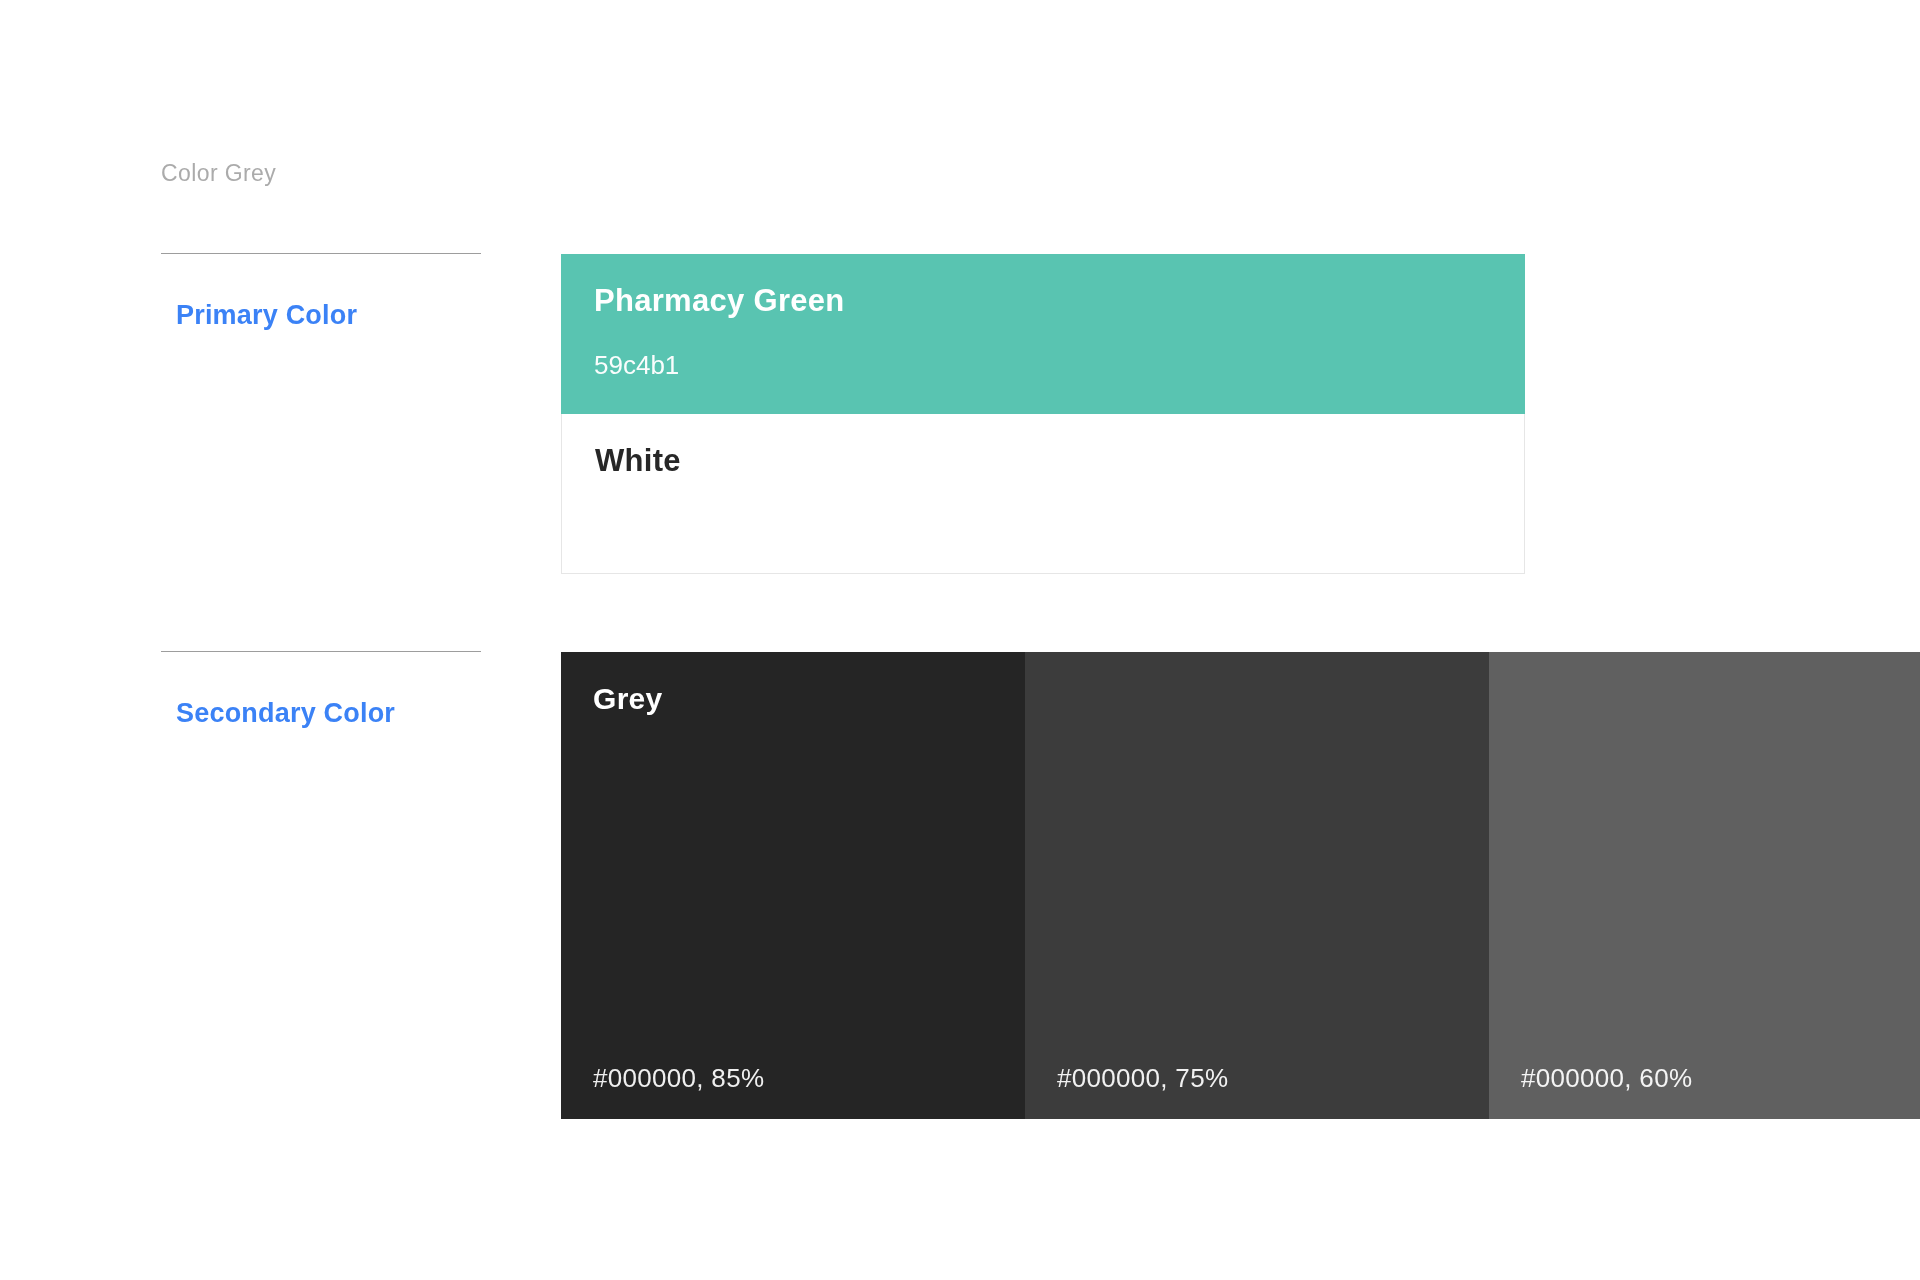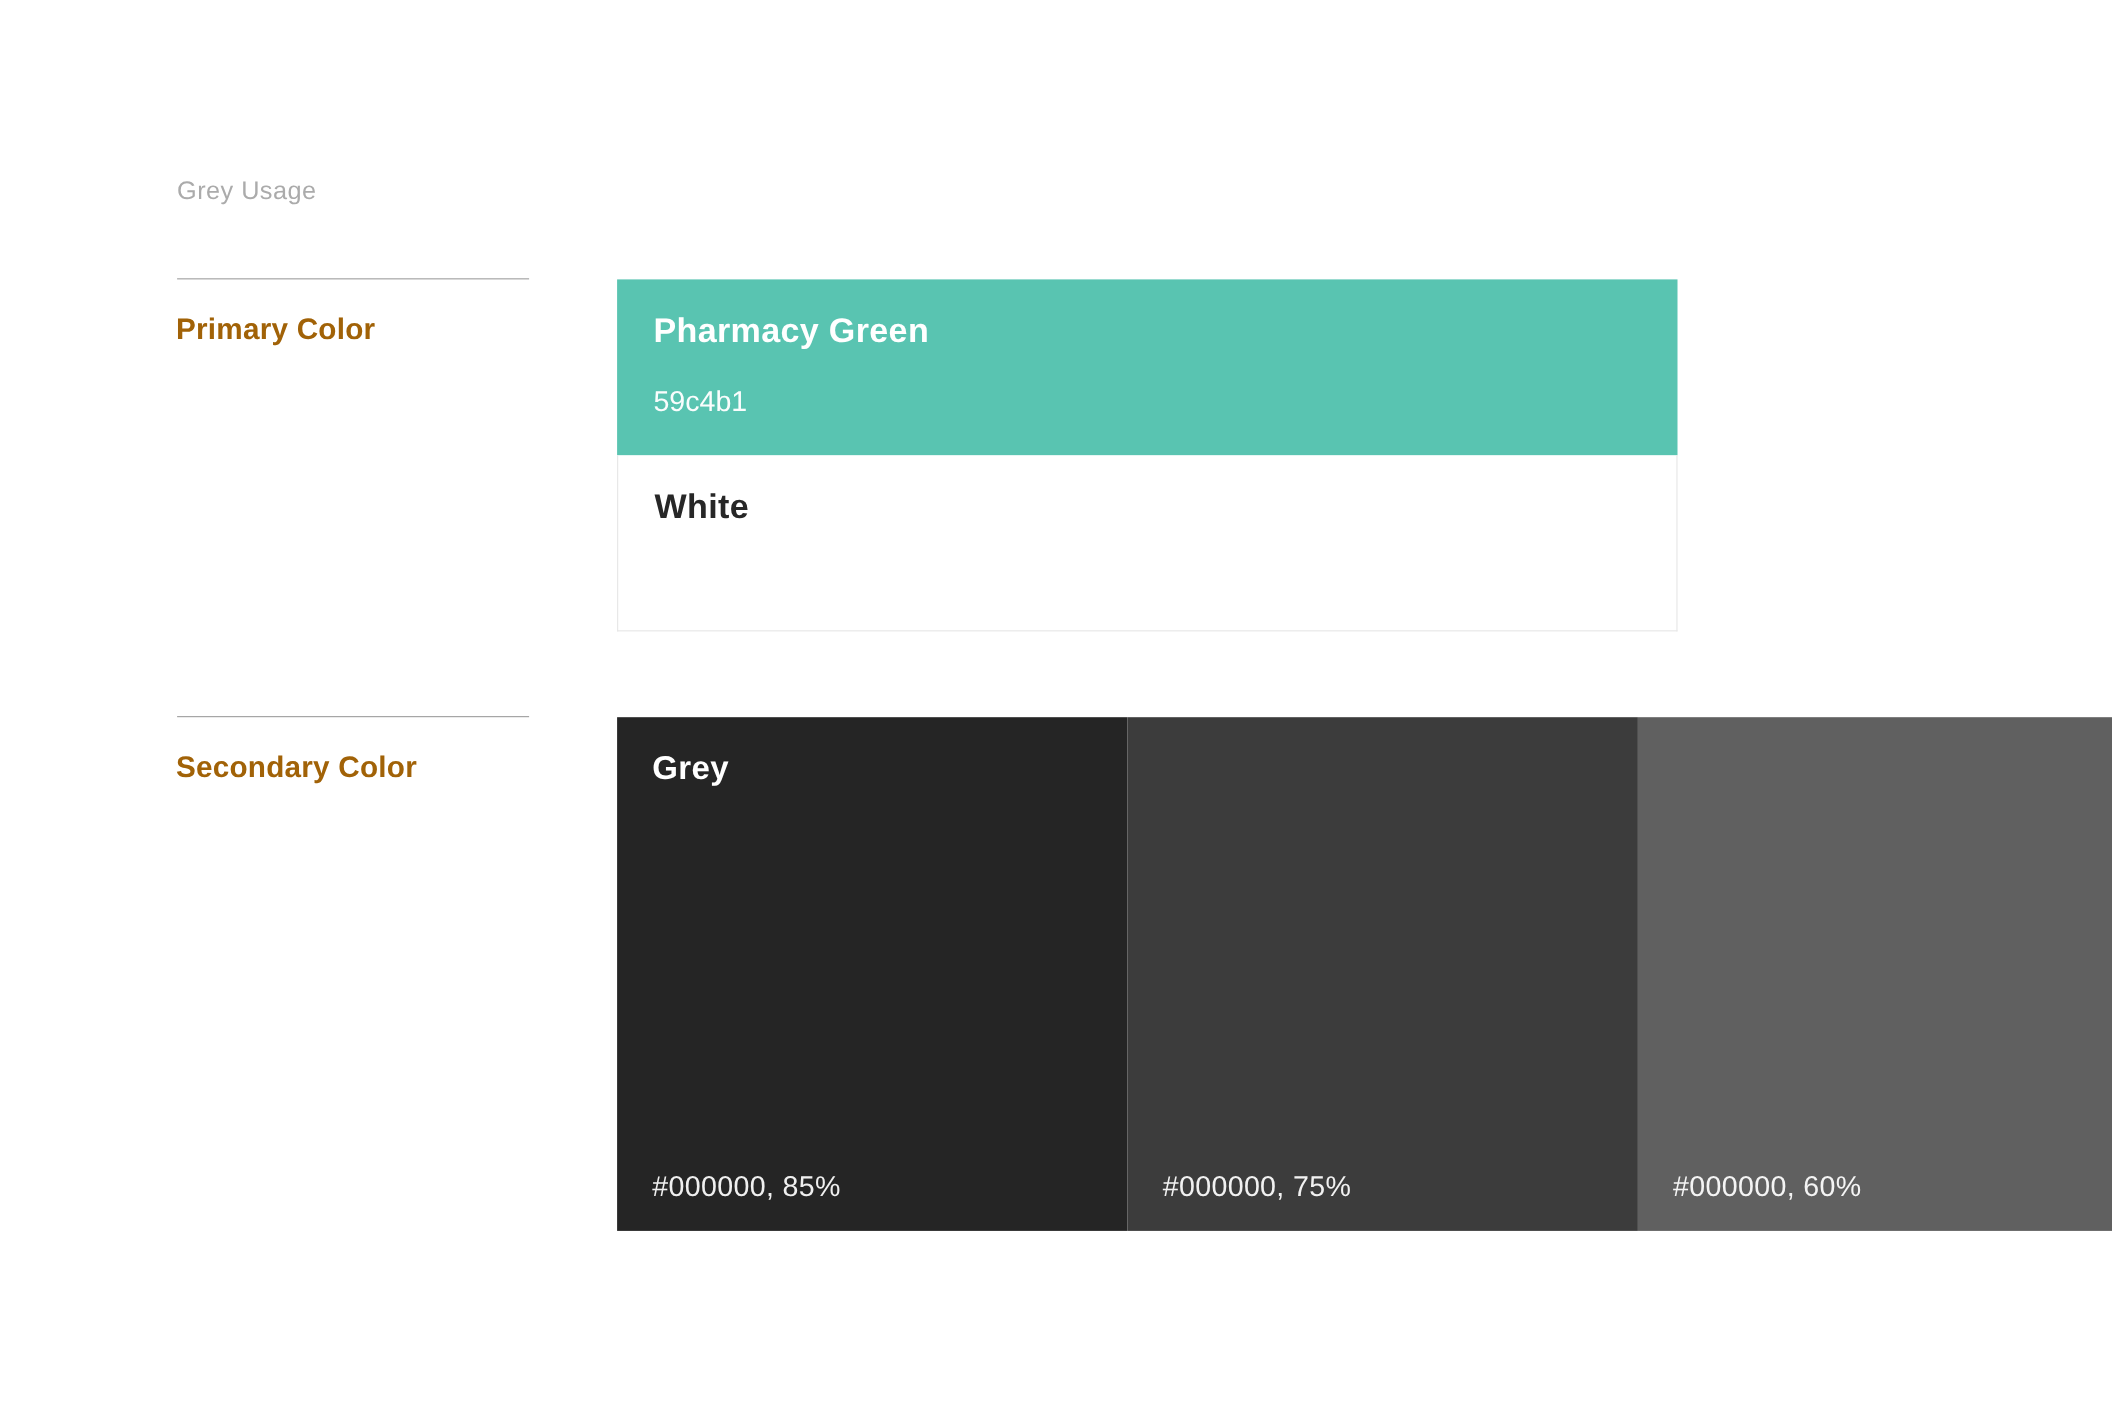--- a/index.html
+++ b/index.html
@@ -30,24 +30,24 @@
     width: 320px;
     height: 1px;
     background: #9d9d9d;
   }
   .divider-primary { top: 253px; }
   .divider-secondary { top: 651px; }
 
   .section-heading {
     position: absolute;
     left: 160px;
-    margin: 0;
+    margin: 16px;
     font-size: 27px;
     font-weight: 700;
-    color: #a16207;
+    color: #3b82f6;
     letter-spacing: 0.2px;
   }
   .heading-primary { top: 284px; }
   .heading-secondary { top: 682px; }
 
   .primary-card {
     position: absolute;
     left: 561px;
     top: 254px;
     width: 964px;
@@ -107,21 +107,21 @@
     margin-top: auto;
     font-size: 26px;
     line-height: 1.1;
     color: rgba(255,255,255,0.93);
     letter-spacing: 0.3px;
   }
 </style>
 </head>
 <body>
 
-<div class="page-title">Grey Usage</div>
+<div class="page-title">Color Grey</div>
 
 <div class="divider divider-primary"></div>
 
 <h2 class="section-heading heading-primary">Primary Color</h2>
 
 <div class="primary-card">
   <div class="swatch-row green" style="background-color: rgb(89, 196, 177);">
     <h3 class="swatch-name">Pharmacy Green</h3>
     <div class="swatch-hex">59c4b1</div>
   </div>

